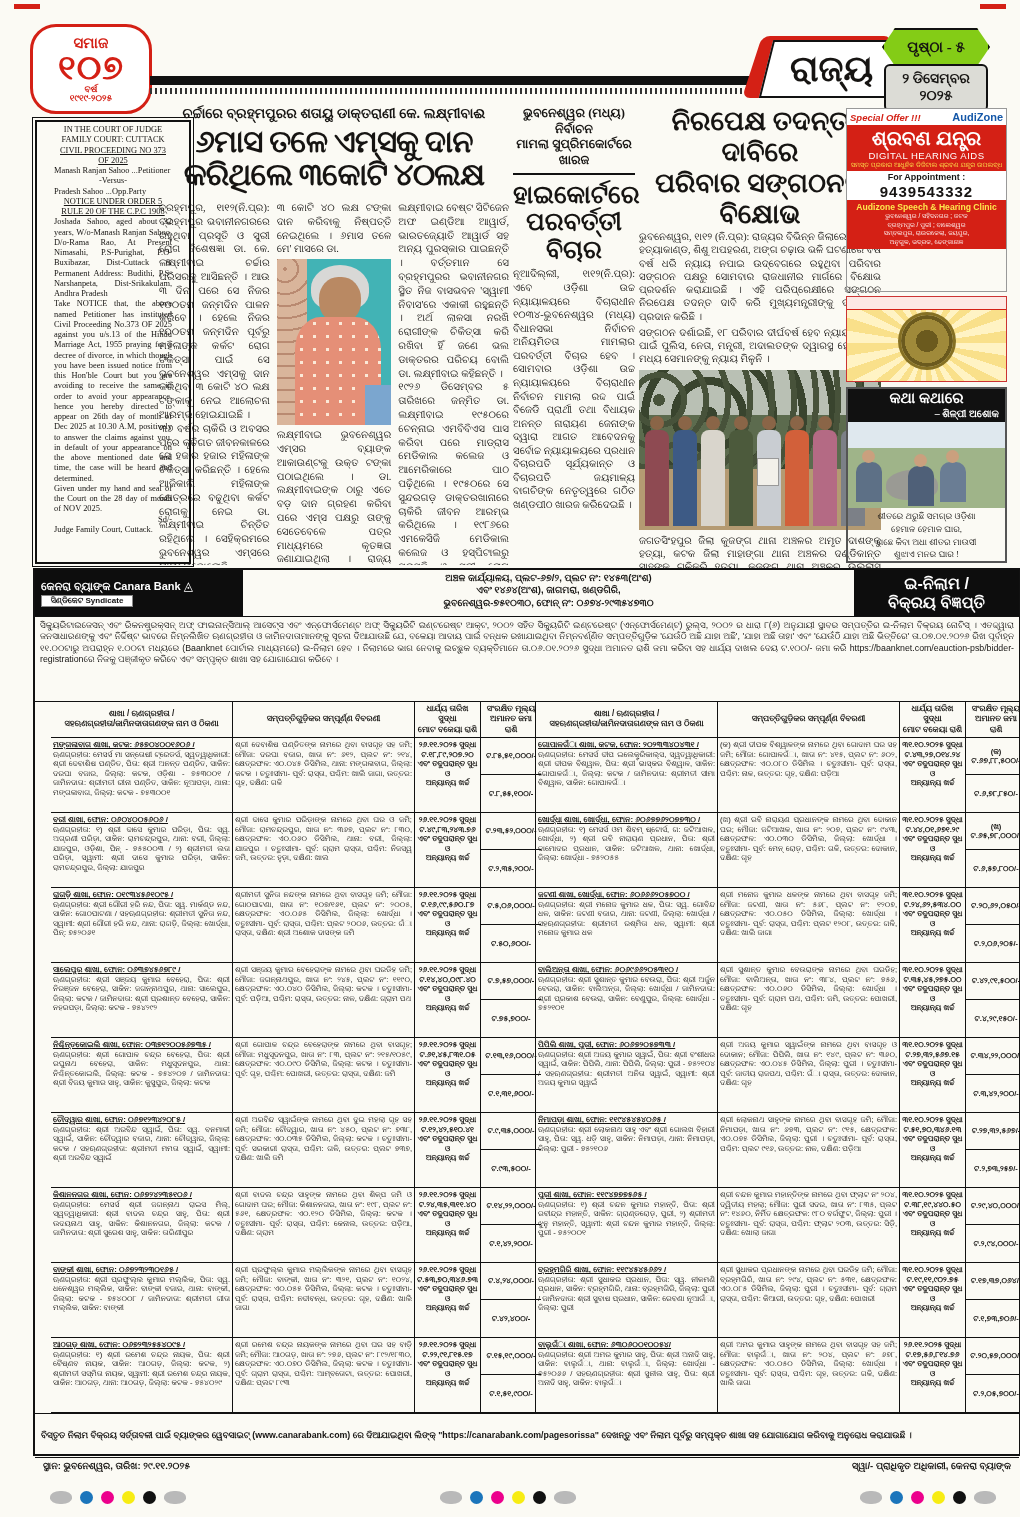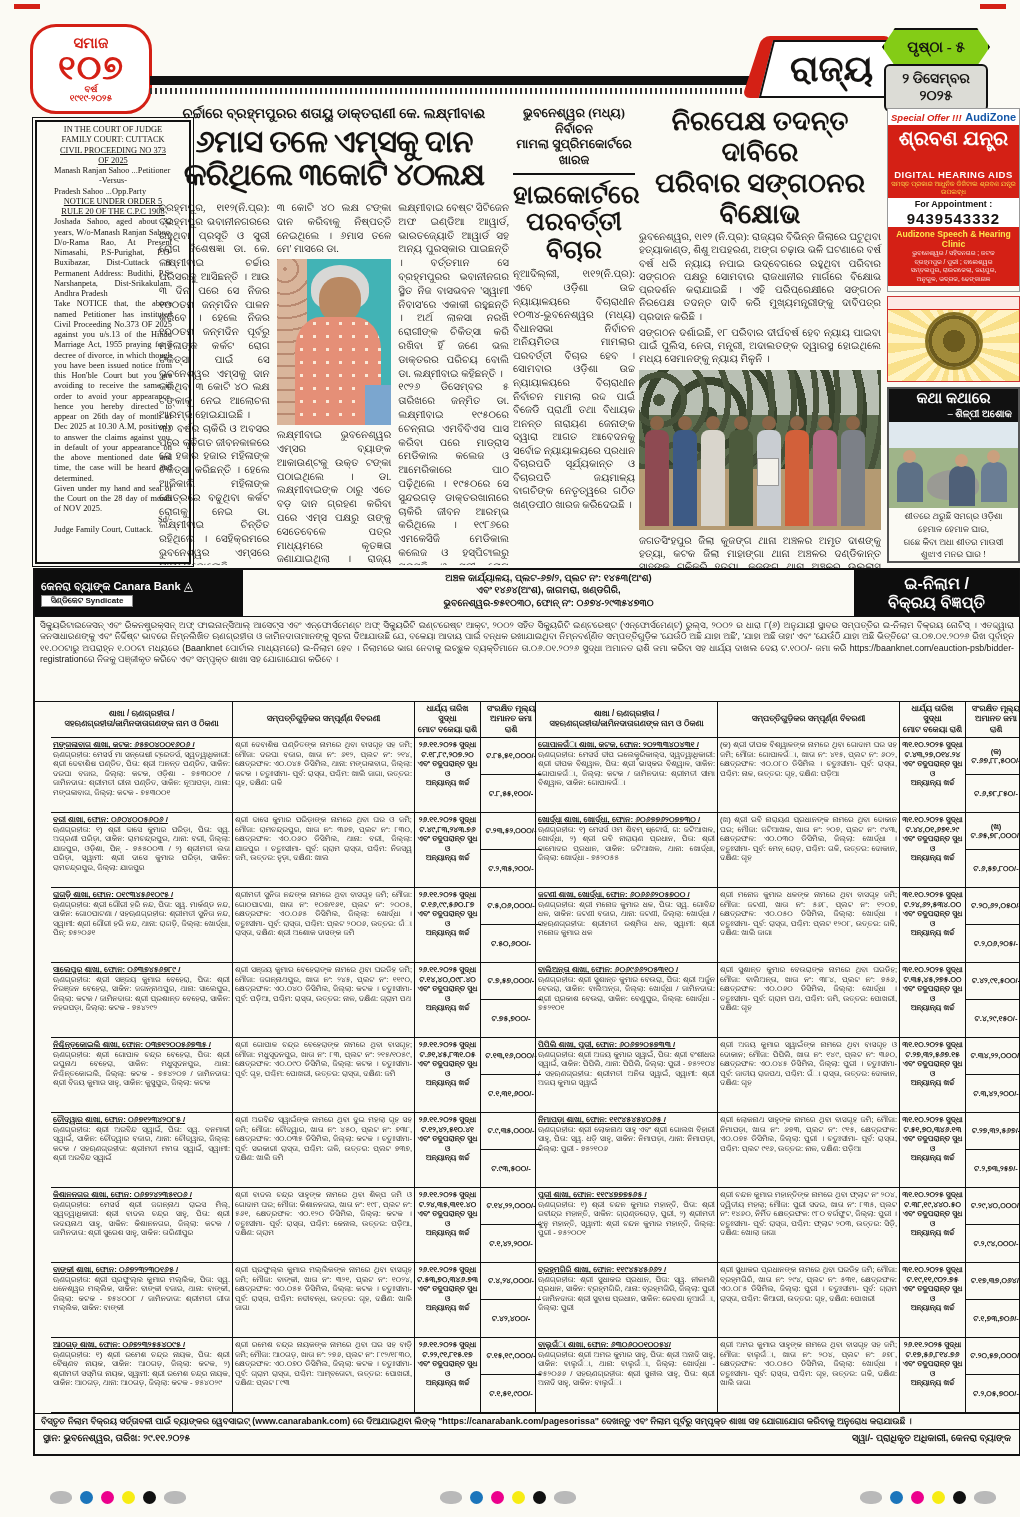--- a/index.html
+++ b/index.html
@@ -56,28 +56,28 @@
   .head3{font-weight:bold;font-size:27px;text-align:center;line-height:1.15;white-space:pre-line;}
   .photo2{width:242px;height:160px;margin:4px 0;position:relative;background:linear-gradient(#b9c0b4 0 28%,#5c6b4e 28% 62%,#b49a72 62%);overflow:hidden;}
   .photo2 .trees{position:absolute;left:0;top:0;width:100%;height:62%;
       background:repeating-radial-gradient(circle at 20px 30px,#47523a 0 6px,transparent 6px 22px),
                  repeating-radial-gradient(circle at 70px 45px,#39442e 0 8px,transparent 8px 30px);}
   .photo2 .p{position:absolute;bottom:4px;width:24px;height:96px;border-radius:8px 8px 0 0;}
   .photo2 .p::before{content:"";position:absolute;left:5px;top:-14px;width:14px;height:14px;border-radius:50%;background:#8a6547;}
   .photo2 .paper{position:absolute;left:118px;bottom:44px;width:20px;height:26px;background:#f2f0ea;border:1px solid #999;}
   .art3 .lead{font-size:10.2px;line-height:1.3;text-align:justify;}
   
-  .rail{position:absolute;left:852px;top:-4px;width:133px;height:452px;}
+  .rail{position:absolute;left:811px;top:-4px;width:161px;height:452px;}
   .ad-audi{border:1px solid #999;height:182px;overflow:hidden;font-family:"Liberation Sans",sans-serif;}
   .ad-audi .top{display:flex;justify-content:space-between;align-items:center;padding:2px 3px;background:#fff;}
   .ad-audi .offer{color:#d42015;font-weight:bold;font-size:9.5px;font-style:italic;}
   .ad-audi .azbrand{color:#1457a8;font-weight:bold;font-size:11px;position:relative;}
   .ad-audi .red{background:#d42015;color:#fff;text-align:center;padding:2px 2px;}
   .ad-audi .prod{font-size:20px;font-weight:bold;}
-  .ad-audi .dha{font-size:9.5px;font-weight:bold;letter-spacing:.5px;margin-top:19px;}
+  .ad-audi .dha{font-size:9.5px;font-weight:normal;letter-spacing:.5px;}
   .ad-audi .yline{color:#ffe84d;font-size:6.6px;}
   .ad-audi .appt{background:#fff;text-align:center;font-size:9px;font-weight:bold;padding:1px 0;}
   .ad-audi .phone{background:#fff;text-align:center;font-size:15px;font-weight:bold;letter-spacing:1px;}
   .ad-audi .clinic{color:#ffe84d;font-weight:bold;font-size:8.6px;}
   .ad-audi .addr{font-size:6.4px;line-height:1.35;white-space:pre-line;}
   .ad-orn{border:1px solid #c33;height:84px;margin-top:4px;position:relative;background:
       repeating-conic-gradient(from 0deg at 50% 55%,#fff3c4 0 9deg,#f9e08a 9deg 18deg);overflow:hidden;}
   .ad-orn .strip{position:absolute;left:0;top:0;width:100%;height:12px;background:#fde8e4;border-bottom:1px solid #d42015;}
   .ad-orn .disc{position:absolute;left:50%;top:52%;transform:translate(-50%,-50%);width:52px;height:52px;border-radius:50%;
       background:radial-gradient(circle,#6b5a1e 0 30%,#a08a3a 30% 60%,#6b5a1e 60%);box-shadow:0 0 0 3px #857024;}
@@ -107,21 +107,21 @@
   .trow{display:grid;grid-template-columns:182px 182px 66px 60px;border-bottom:1px solid #111;}
   .trow>div{border-right:1px solid #111;padding:2px 2px;font-size:7.6px;line-height:1.26;text-align:justify;overflow:hidden;}
   .trow>div:last-child{border-right:none;}
   .thead>div{font-weight:bold;text-align:center;font-size:8.2px;white-space:pre-line;display:flex;align-items:center;justify-content:center;}
   .cell-branch b{display:block;text-decoration:underline;font-size:7.8px;}
   .cell-dues{text-align:center !important;white-space:pre-line;font-weight:bold;}
   .cell-res{padding:0 !important;display:flex;flex-direction:column;text-align:center !important;}
   .cell-res .rv{flex:1;display:flex;align-items:center;justify-content:center;border-bottom:1px solid #111;font-weight:bold;padding:1px;}
   .cell-res .em{flex:1;display:flex;align-items:center;justify-content:center;font-weight:bold;padding:1px;}
   .trow.rowsz{min-height:74px;}
-  .anote{border-top:1.5px solid #111;font-size:8.8px;font-weight:bold;padding:2px 6px;line-height:1.3;}
+  .anote{border-top:1.5px solid #111;font-size:8.8px;font-weight:bold;padding:16px 6px;line-height:1.3;}
   .afoot{display:flex;justify-content:space-between;border-top:1.5px solid #111;font-size:9.5px;font-weight:bold;padding:2px 8px;}
   
   .dots{position:absolute;bottom:12px;width:150px;height:16px;display:flex;gap:8px;align-items:center;}
   .dot{width:13px;height:13px;border-radius:50%;}
   .dot.w{width:22px;border-radius:45%;}
 </style>
 </head>
 <body>
 
 <div class="page">

